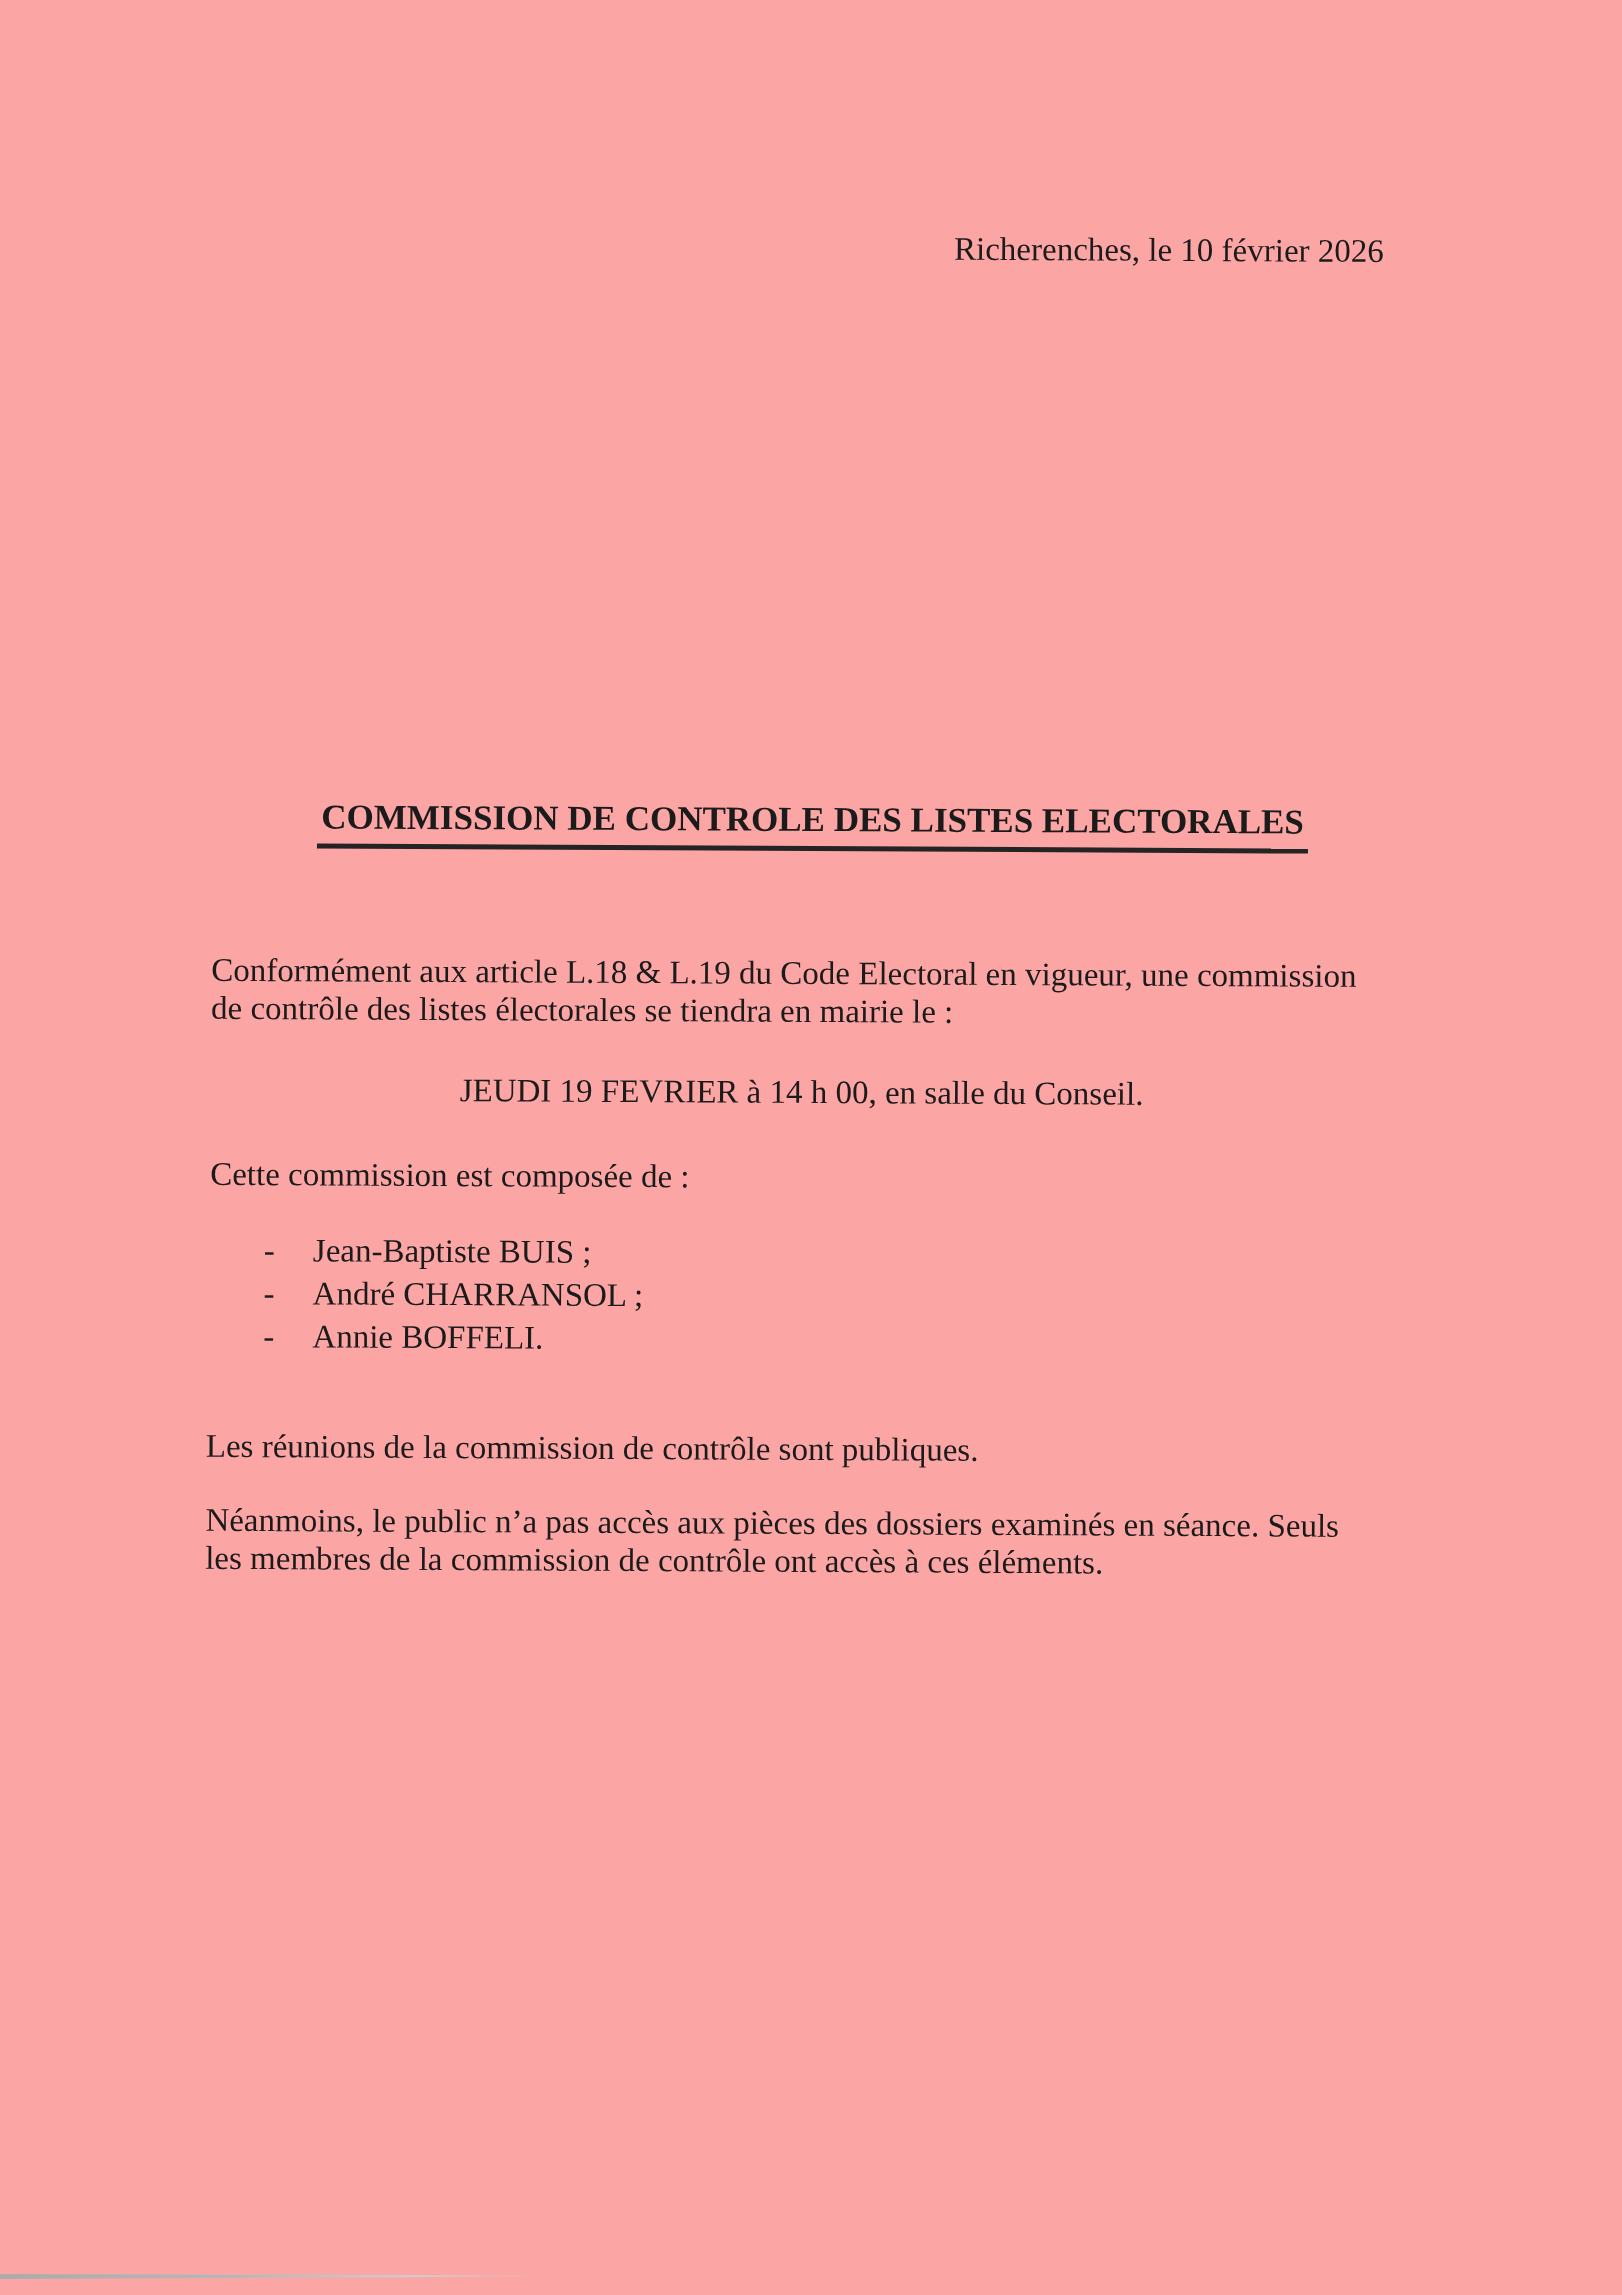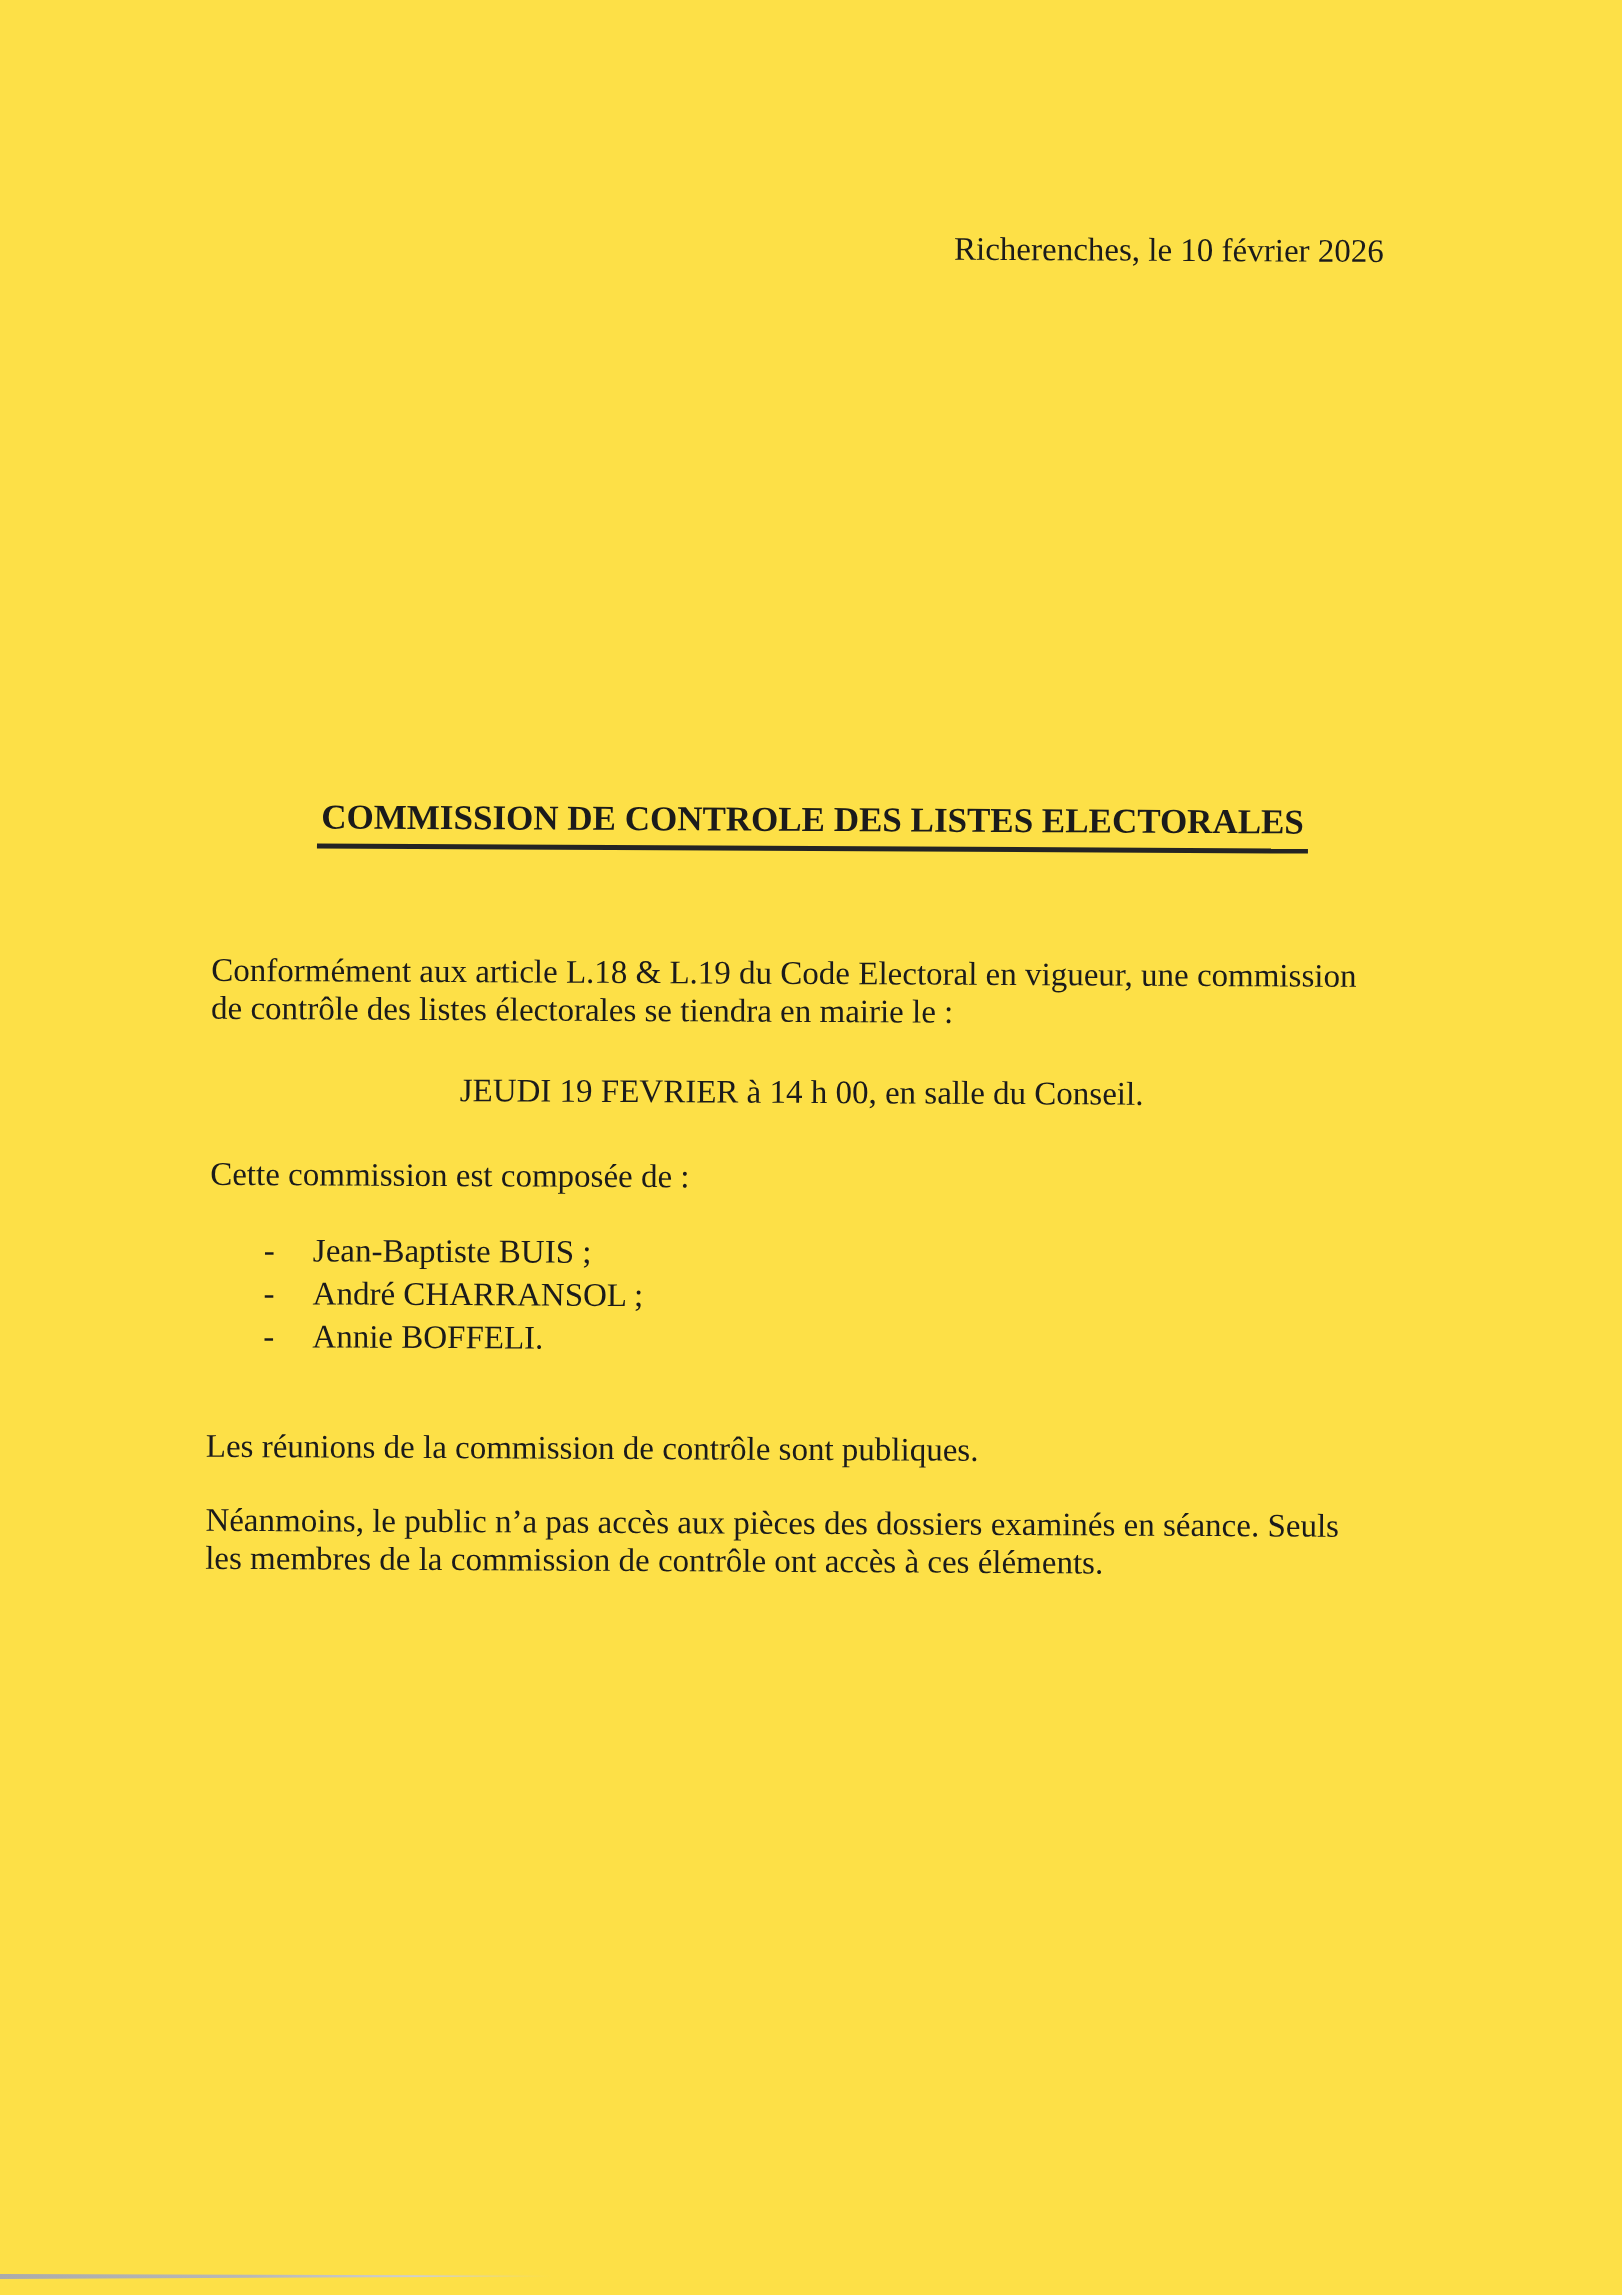--- a/index.html
+++ b/index.html
@@ -4,21 +4,21 @@
 <style>
   html, body {
     margin: 0;
     padding: 0;
     background: #e8e8e8;
   }
   .sheet {
     position: relative;
     width: 1623px;
     height: 2295px;
-    background: #fde047;
+    background: #fca5a5;
     overflow: hidden;
     font-family: "Liberation Serif", "DejaVu Serif", serif;
     color: #1b1b1b;
   }
   .content {
     position: absolute;
     inset: 0;
     transform: rotate(0.3deg);
     transform-origin: 50% 45%;
   }

